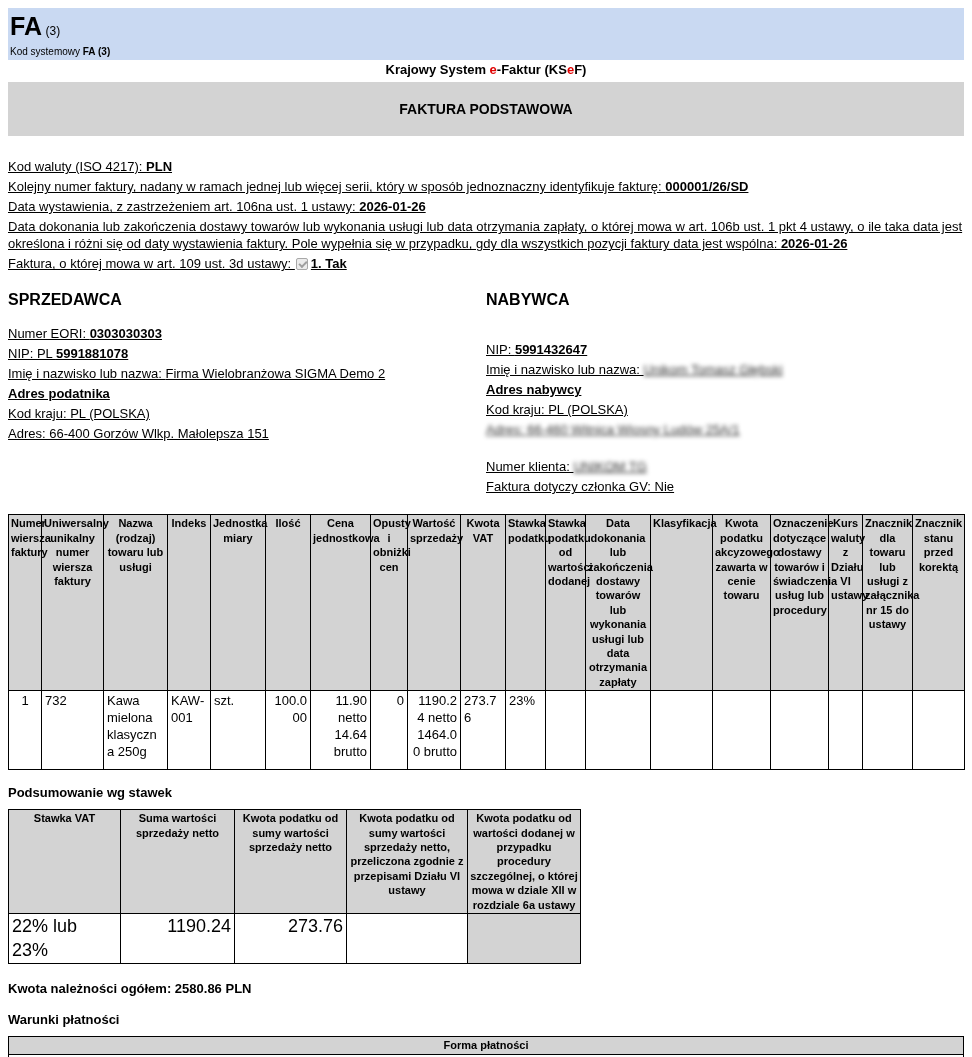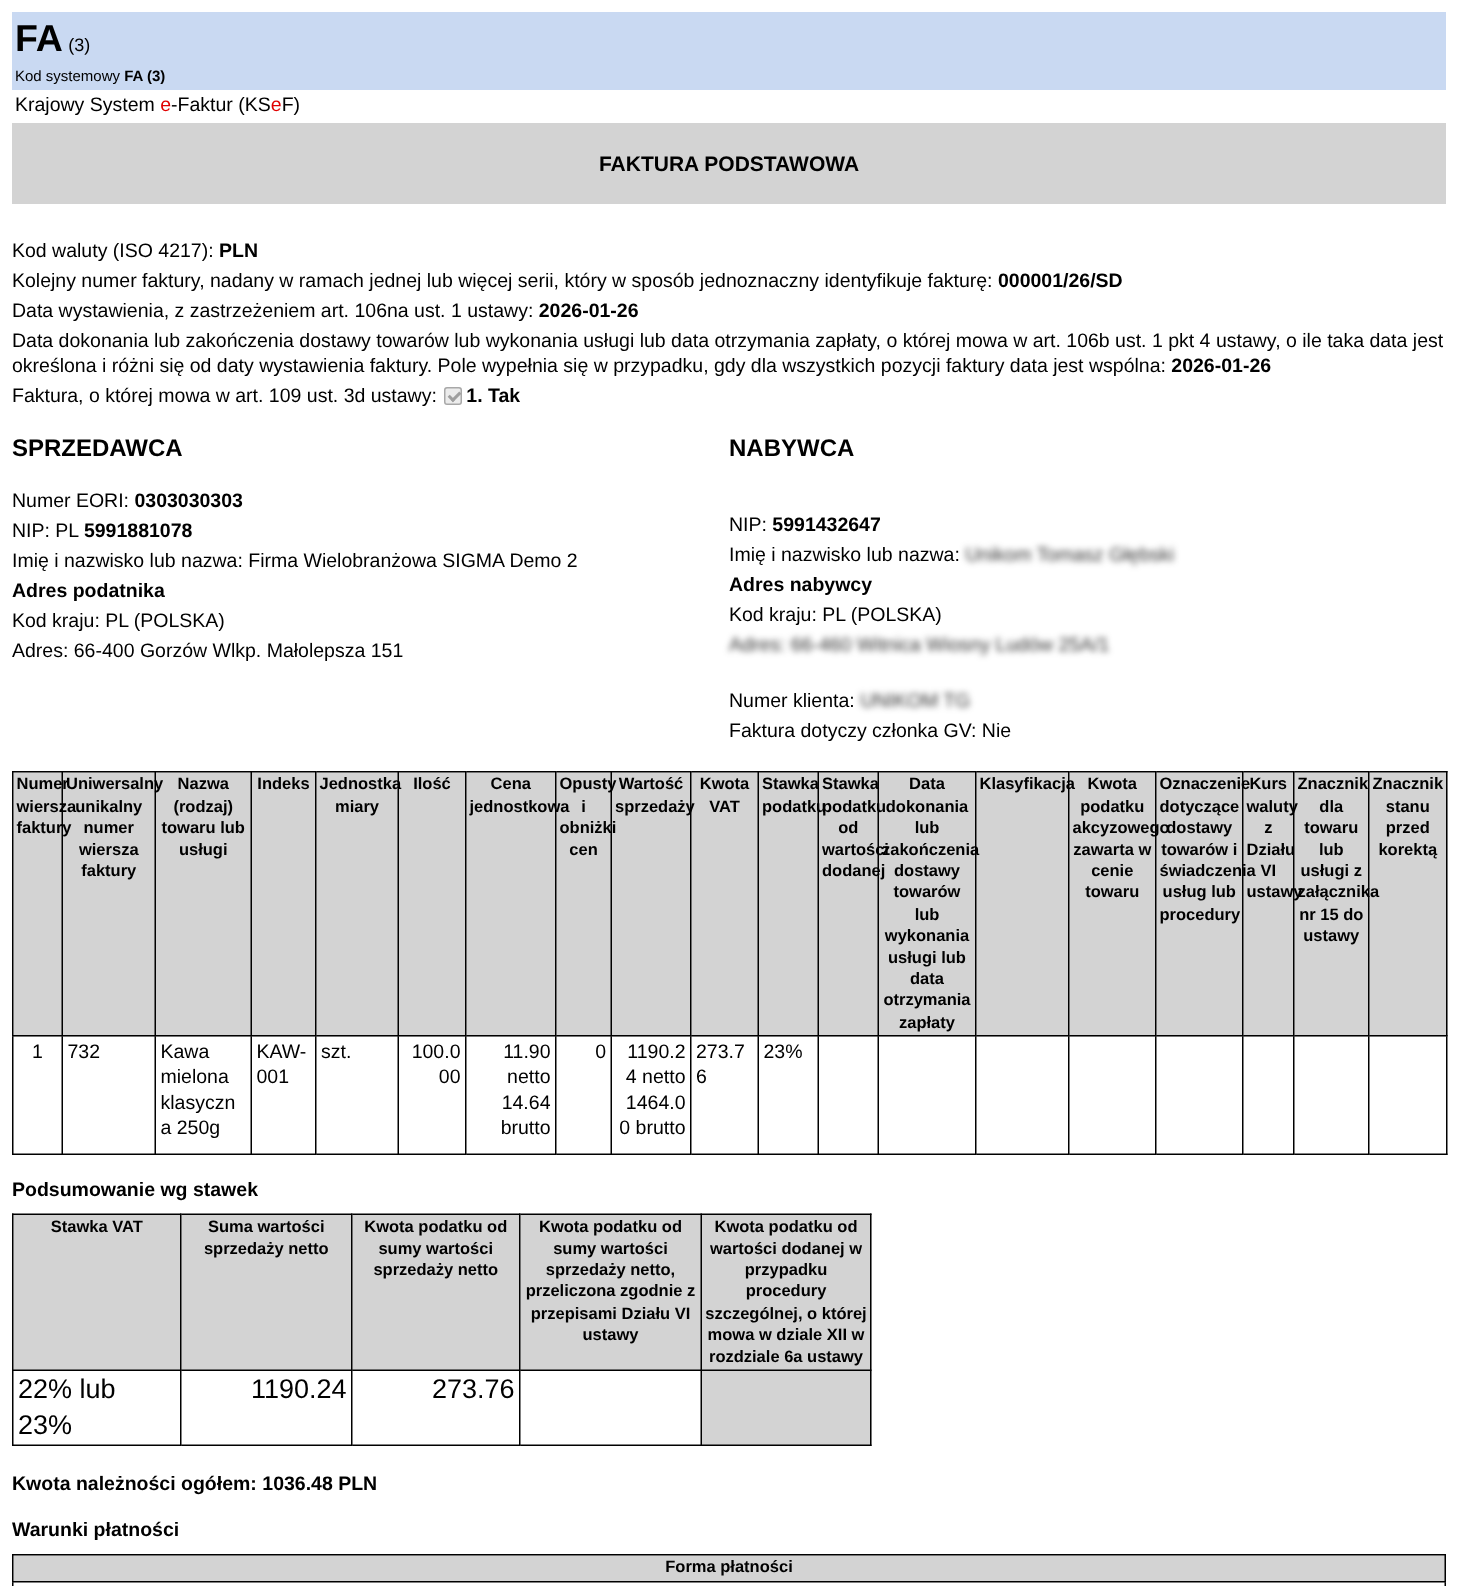--- a/index.html
+++ b/index.html
@@ -10,30 +10,30 @@
     line-height:1.31;
     color:#000;
   }
   .page { padding:8px; box-sizing:border-box; }
 
   
   .band-blue { background:#c9d9f2; padding:2px 4px 2px 2px; }
   .fa-big { font-size:25px; font-weight:bold; }
   .fa-ver { font-size:12px; }
   .syscode-line { font-size:10px; margin-top:2px; }
-  .ksef-line { font-weight:normal; padding:1px 2px; }
+  .ksef-line { font-weight:bold; padding:1px 2px;text-align:center; }
   .red { color:#e00000; }
   .title-band {
     background:#d3d3d3; text-align:center; font-weight:bold;
     font-size:14px; padding:18px 0; margin-top:3px;
   }
 
   
   .intro { margin-top:22px; }
-  .line { margin:0 0 3px 0; }
+  .line { margin:0 0 3px 0;text-decoration:underline; }
   b.v { font-weight:bold; }
 
   
   .cb {
     display:inline-block; width:12px; height:12px; box-sizing:border-box;
     background:#ececec; border:1px solid #a8a8a8; border-radius:2px;
     vertical-align:-2px; margin:0 3px 0 1px; position:relative;
   }
   .cb::after {
     content:""; position:absolute; left:2px; top:2px; width:6px; height:3px;
@@ -247,21 +247,21 @@
           <td>22% lub 23%</td>
           <td>1190.24</td>
           <td>273.76</td>
           <td></td>
           <td></td>
         </tr>
       </tbody>
   </table>
 
   <p class="total-line">
-    <span>Kwota należności ogółem: </span><span>1036.48 PLN</span>
+    <span>Kwota należności ogółem: </span><span>2580.86 PLN</span>
   </p>
 
   <div class="sec-heading">Warunki płatności</div>
   <table id="payment-table">
     <thead>
         <tr>
           <th>Forma płatności</th>
         </tr>
       </thead>
     <tbody>

